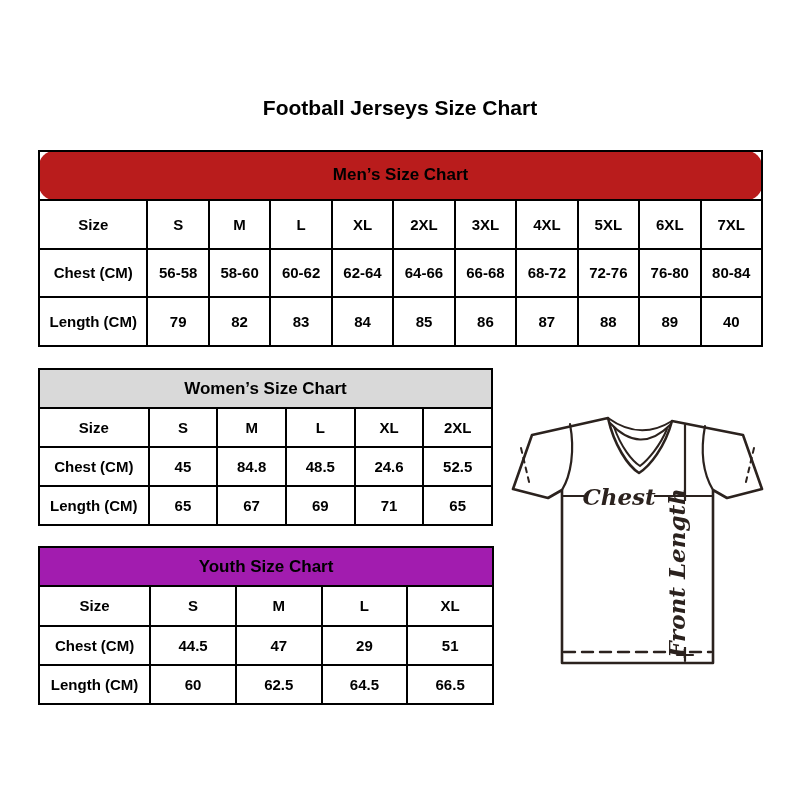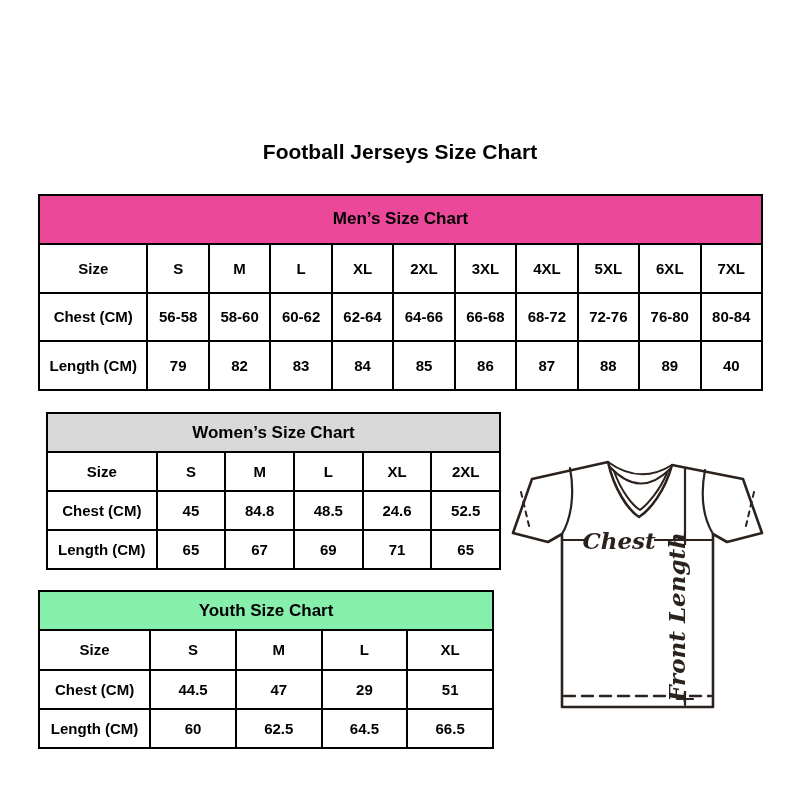--- a/index.html
+++ b/index.html
@@ -1,36 +1,36 @@
 <!DOCTYPE html>
 <html><head>
 <meta charset="utf-8">
 <style>
   html,body{margin:0;padding:0;background:#fff;}
   .canvas{
     position:relative;width:800px;height:728px;background:#fff;overflow:hidden;
-    font-family:"Liberation Sans",sans-serif;color:#000;margin-top:44px;
+    font-family:"Liberation Sans",sans-serif;color:#000;
   }
   .title{
     position:absolute;left:0;right:0;top:96px;margin:0;
     text-align:center;font-size:21px;font-weight:bold;color:#000;
     font-family:"Liberation Sans",sans-serif;
   }
   .tbl{position:absolute;}
   .tbl table{
     border-collapse:collapse;table-layout:fixed;width:100%;height:100%;
   }
   .tbl td{
     border:2px solid #000;text-align:center;vertical-align:middle;
     font-weight:bold;font-size:15px;padding:0 2px;overflow:hidden;
   }
   .tbl td.hdr{font-size:17px;}
   .tbl-mens{left:38px;top:150px;width:725px;height:197px;}
   .tbl-mens tr{height:39px;}
-  .tbl-womens{left:46px;top:368px;width:455px;height:157px;}
+  .tbl-womens{left:38px;top:368px;width:455px;height:157px;}
   .tbl-womens tr{height:39px;}
   .tbl-youth{left:38px;top:546px;width:456px;height:159px;}
   .tbl-youth tr{height:39px;}
   .jersey{position:absolute;left:500px;top:405px;width:280px;height:275px;}
   .jersey svg{display:block;}
   .jersey text{
     font-family:"DejaVu Serif","Liberation Serif",serif;
     font-style:italic;font-weight:bold;font-size:23px;
   }
 </style>
@@ -51,21 +51,21 @@
           <col>
           <col>
           <col>
           <col>
           <col>
           <col>
           <col>
         </colgroup>
         <tbody>
           <tr>
-            <td colspan="11" class="hdr" style="background: #ec4899;">Men’s Size Chart</td>
+            <td colspan="11" class="hdr" style="background: #b91c1c; border-radius: 15px;">Men’s Size Chart</td>
           </tr>
           <tr>
             <td>Size</td>
             <td>S</td>
             <td>M</td>
             <td>L</td>
             <td>XL</td>
             <td>2XL</td>
             <td>3XL</td>
             <td>4XL</td>
@@ -147,21 +147,21 @@
       <table>
         <colgroup>
           <col style="width: 24.5%;">
           <col>
           <col>
           <col>
           <col>
         </colgroup>
         <tbody>
           <tr>
-            <td colspan="5" class="hdr" style="background: #86efac;">Youth Size Chart</td>
+            <td colspan="5" class="hdr" style="background: #a21caf;">Youth Size Chart</td>
           </tr>
           <tr>
             <td>Size</td>
             <td>S</td>
             <td>M</td>
             <td>L</td>
             <td>XL</td>
           </tr>
           <tr>
             <td>Chest (CM)</td>

